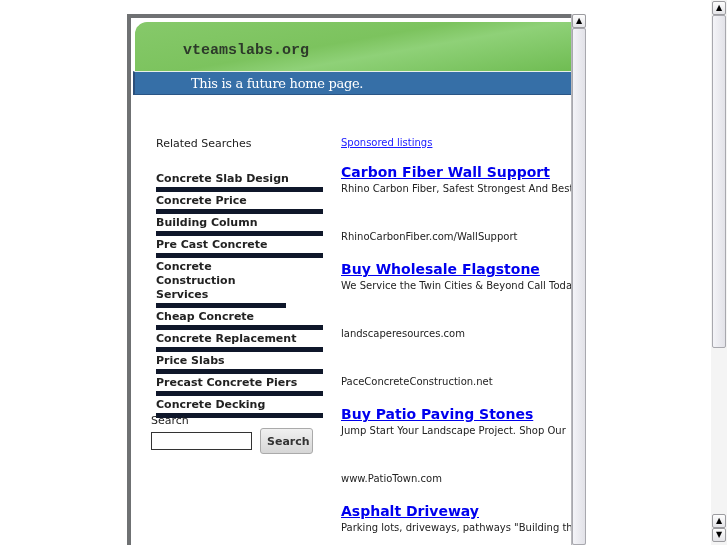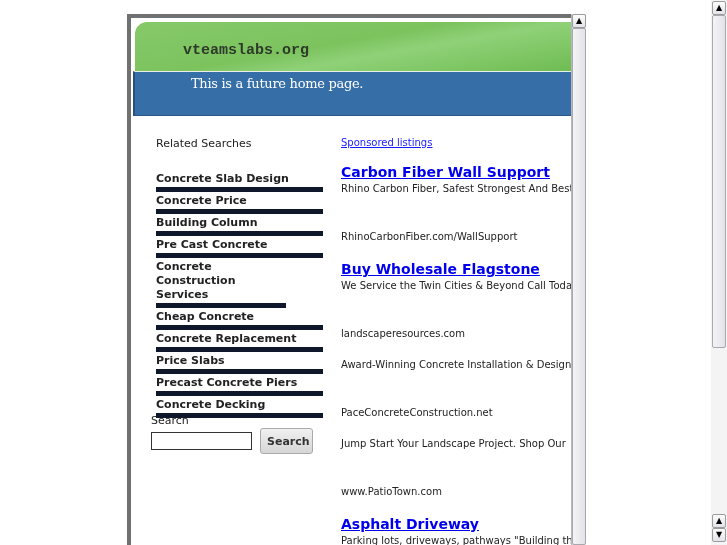--- a/index.html
+++ b/index.html
@@ -5,21 +5,21 @@
     html, body { margin:0; padding:0; }
     body { width:727px; height:545px; background:#ffffff; position:relative; overflow:hidden; font-family:"DejaVu Sans", sans-serif; }
 
     
     #frame { position:absolute; left:127px; top:14px; width:459px; height:531px; background:#6f7173; }
     #viewport { position:absolute; left:4px; top:4px; width:440px; height:527px; background:#ffffff; overflow:hidden; }
     #header { position:absolute; left:2px; top:2px; width:440px; height:51px; border-top-left-radius:14px;
       background:linear-gradient(170deg, #86c96a 0%, #7cc35e 45%, #8fd178 60%, #6fbc52 100%);
       border-top:2px solid #ffffff; border-left:2px solid #ffffff; box-sizing:border-box; }
     #site-title { position:absolute; left:48px; top:20px; font-family:Liberation Mono, monospace; font-size:15px; font-weight:bold; color:#2d3a2a; }
-    #banner { position:absolute; left:2px; top:53px; width:440px; height:45px; background:#366fa7; border-top:1px solid #e8f0e8; border-left:2px solid #2c4f7a; border-bottom:1px solid #2a5585; box-sizing:border-box; }
+    #banner { position:absolute; left:2px; top:53px; width:440px; height:24px; background:#366fa7; border-top:1px solid #e8f0e8; border-left:2px solid #2c4f7a; border-bottom:1px solid #2a5585; box-sizing:border-box; }
     #banner-text { position:absolute; left:56px; top:4px; font-family:"DejaVu Serif", serif; font-size:13px; color:#ffffff; letter-spacing:-0.3px; }
 
     #left-col { position:absolute; left:25px; top:119px; width:170px; }
     #related-heading { font-size:11px; color:#222; }
     #related-list { list-style:none; margin:20px 0 0 0; padding:0; }
     .rel-item { font-size:11px; font-weight:bold; color:#222; border-bottom:5px solid #0f172a; padding:2px 0 1px 0; line-height:14px; width:167px; cursor:pointer; }
 
     #search-block { position:absolute; left:20px; top:396px; }
     #search-label { font-size:11px; color:#222; }
     #search-row { display:flex; align-items:center; margin-top:1px; }
@@ -85,24 +85,24 @@
         <a class="ad-title">Carbon Fiber Wall Support</a>
         <div class="ad-desc">Rhino Carbon Fiber, Safest Strongest And Best</div>
         <div class="ad-url">RhinoCarbonFiber.com/WallSupport</div>
       </div>
       <div class="ad">
         <a class="ad-title">Buy Wholesale Flagstone</a>
         <div class="ad-desc">We Service the Twin Cities &amp; Beyond Call Today</div>
         <div class="ad-url">landscaperesources.com</div>
       </div>
       <div class="ad">
-        <div class="ad-desc">Award-Winning Concrete Installation &amp; Design</div>
         <div class="ad-url">PaceConcreteConstruction.net</div>
       </div>
       <div class="ad">
+        <a class="ad-title">Buy Patio Paving Stones</a>
         <div class="ad-desc">Jump Start Your Landscape Project. Shop Our</div>
         <div class="ad-url">www.PatioTown.com</div>
       </div>
       <div class="ad">
         <a class="ad-title">Asphalt Driveway</a>
         <div class="ad-desc">Parking lots, driveways, pathways "Building the</div>
         <div class="ad-url">www.plehal.com</div>
       </div>
     </div>
   </div>

